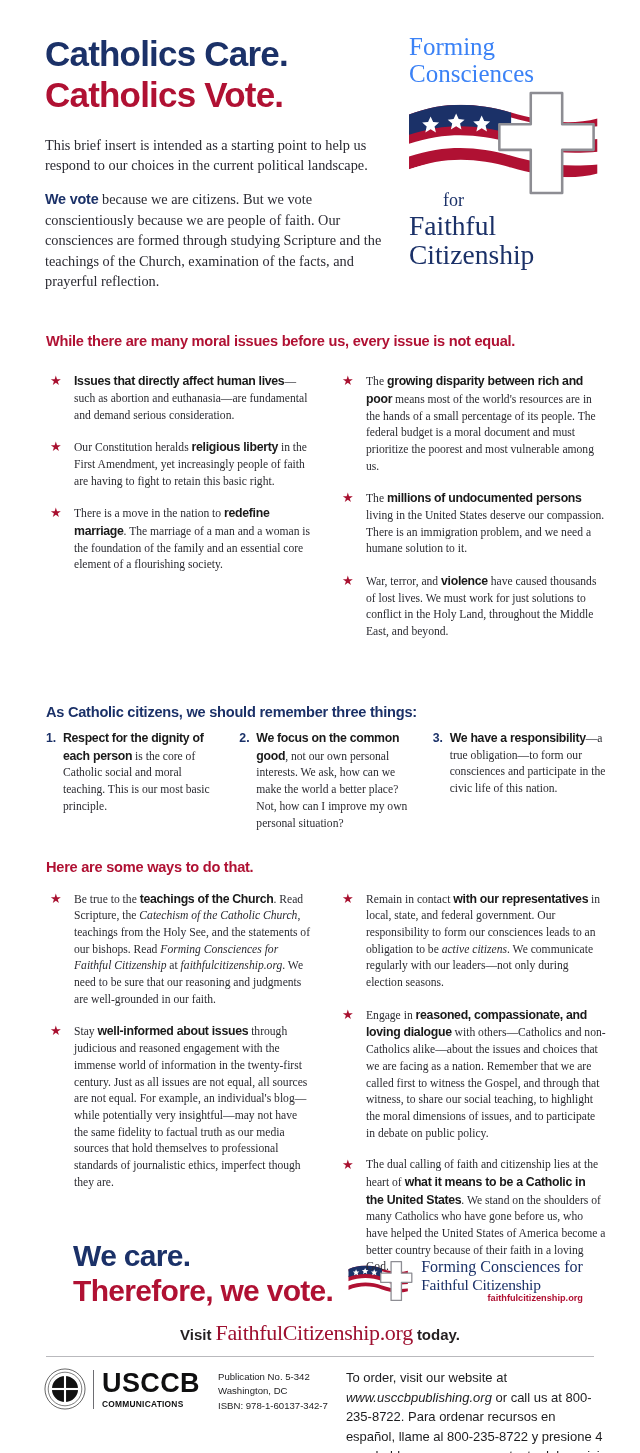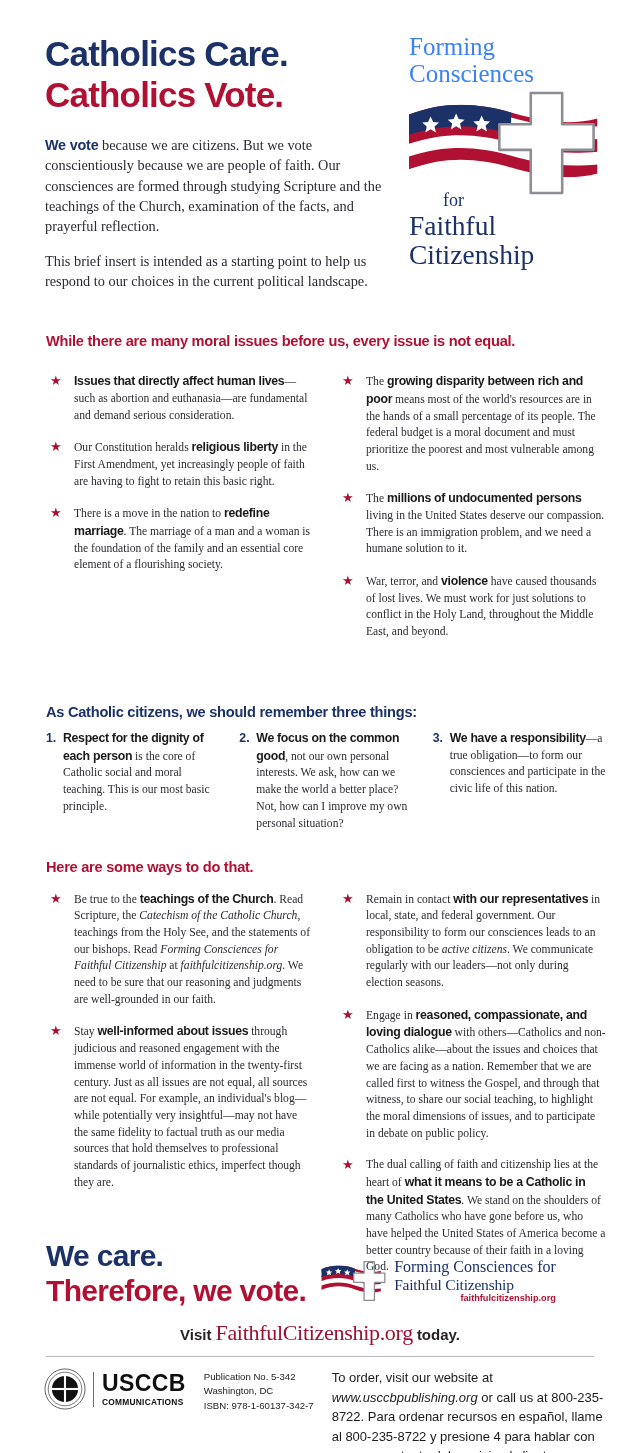--- a/index.html
+++ b/index.html
@@ -92,21 +92,21 @@
   
   .three-col { display: flex; gap: 20px; margin-top: 10px; }
   .num-item { flex: 1; font-size: 11.6px; line-height: 1.45; color: #2b2b31; position: relative; padding-left: 17px; }
   .num-item .num {
     position: absolute; left: 0; top: 0;
     font-family: "Liberation Sans", sans-serif; font-weight: bold;
     color: #1b3168; font-size: 12.3px;
   }
 
   
-  .closing { display:flex; align-items: flex-end; padding: 0 30px 0 46px; }
+  .closing { display:flex; align-items: flex-end; padding: 0 30px 0 46px; justify-content: center; }
   .closing-left { flex: 0 0 auto; }
   h2.closing-head {
     font-family: "Liberation Sans", sans-serif;
     font-weight: bold; font-size: 30px; line-height: 1.15;
     letter-spacing: -0.7px; margin: 0;
   }
   h2.closing-head .c1 { display:block; color:#1b3168; }
   h2.closing-head .c2 { display:block; color:#b01133; }
 
   .visit-line { text-align: center; margin-top: 12px; }
@@ -125,21 +125,21 @@
   .ls-l1 { font-family: "Liberation Serif", serif; font-size: 16px; color: #1b3168; line-height: 1.1; }
   .ls-l2 { font-family: "Liberation Serif", serif; font-size: 15.5px; color: #1b3168; line-height: 1.1; letter-spacing: -0.2px;}
   .ls-l3 { font-family: "Liberation Sans", sans-serif; font-weight: bold; font-size: 9.2px; color: #b01133; line-height: 1.25; text-align: right;}
 
   
   .rule { height: 1px; background: #b9b9bd; margin: 10px 46px 0 46px; }
   .footer { display: flex; padding: 11px 32px 0 44px; align-items: flex-start; }
   .usccb-block { display: flex; align-items: center; flex: 0 0 auto; }
   .seal { width: 42px; height: 42px; flex: 0 0 42px; position: relative; }
   .usccb-words { margin-left: 7px; padding-left: 8px; border-left: 1px solid #6d6d72; }
-  .usccb-main { font-family: "Liberation Sans", sans-serif; font-weight: bold; font-size: 23px; letter-spacing: 0.4px; color: #0f0f10; line-height: 1; }
+  .usccb-main { font-family: "Liberation Sans", sans-serif; font-weight: bold; font-size: 27px; letter-spacing: 0.4px; color: #0f0f10; line-height: 1; }
   .usccb-sub { font-family: "Liberation Sans", sans-serif; font-weight: bold; font-size: 8.4px; letter-spacing: 0.25px; color: #0f0f10; margin-top: 2px; }
   .pub-info { font-family: "Liberation Sans", sans-serif; font-size: 9.6px; line-height: 1.48; color: #1c1c1e; margin-left: 18px; padding-top: 2px; }
   .order-info { font-family: "Liberation Sans", sans-serif; font-size: 13px; line-height: 1.5; color: #1c1c1e; flex: 1; margin-left: 18px; }
   .copyright {
     font-family: "Liberation Serif", serif;
     font-size: 6.6px; line-height: 1.5; color: #2b2b31;
     padding: 0 46px;
   }
   .rule2 { height: 1px; background: #b9b9bd; margin: 8px 46px 7px 46px; }
 </style>
@@ -148,22 +148,22 @@
 
 <div class="page">
 
   <div class="header">
     <div class="header-left">
       <h1 class="headline">
         <span class="l1">Catholics Care.</span>
         <span class="l2">Catholics Vote.</span>
       </h1>
       <div class="intro">
+        <p>This brief insert is intended as a starting point to help us respond to our choices in the current political landscape.</p>
         <p><span class="lead">We vote</span><span> because we are citizens. But we vote conscientiously because we are people of faith. Our consciences are formed through studying Scripture and the teachings of the Church, examination of the facts, and prayerful reflection.</span></p>
-        <p>This brief insert is intended as a starting point to help us respond to our choices in the current political landscape.</p>
       </div>
     </div>
 
     <div class="logo-big">
       <div class="lg-top">
         <span>Forming</span><br>
         <span>Consciences</span>
       </div>
       <div class="logo-art">
         <svg viewBox="0 0 230 110" width="230" height="108">

